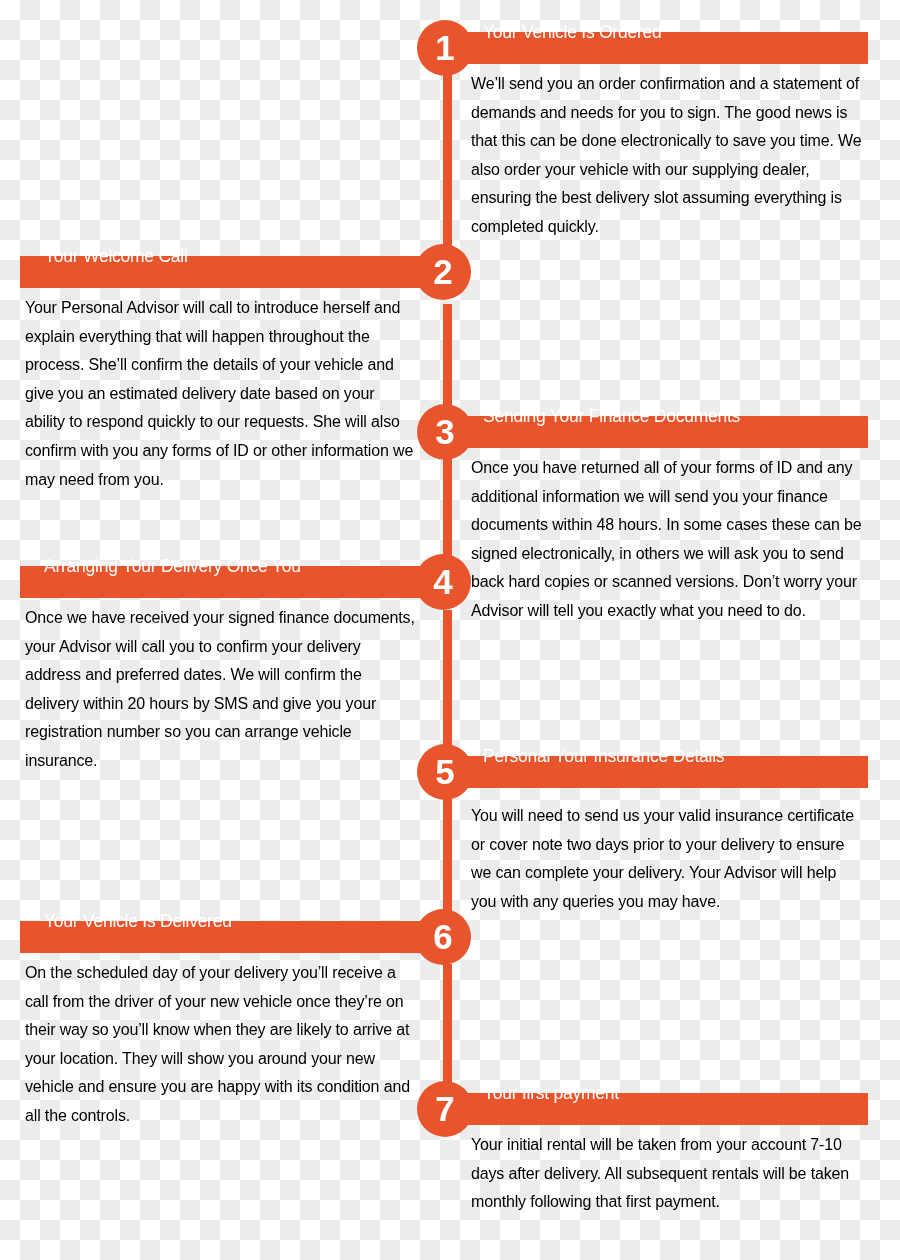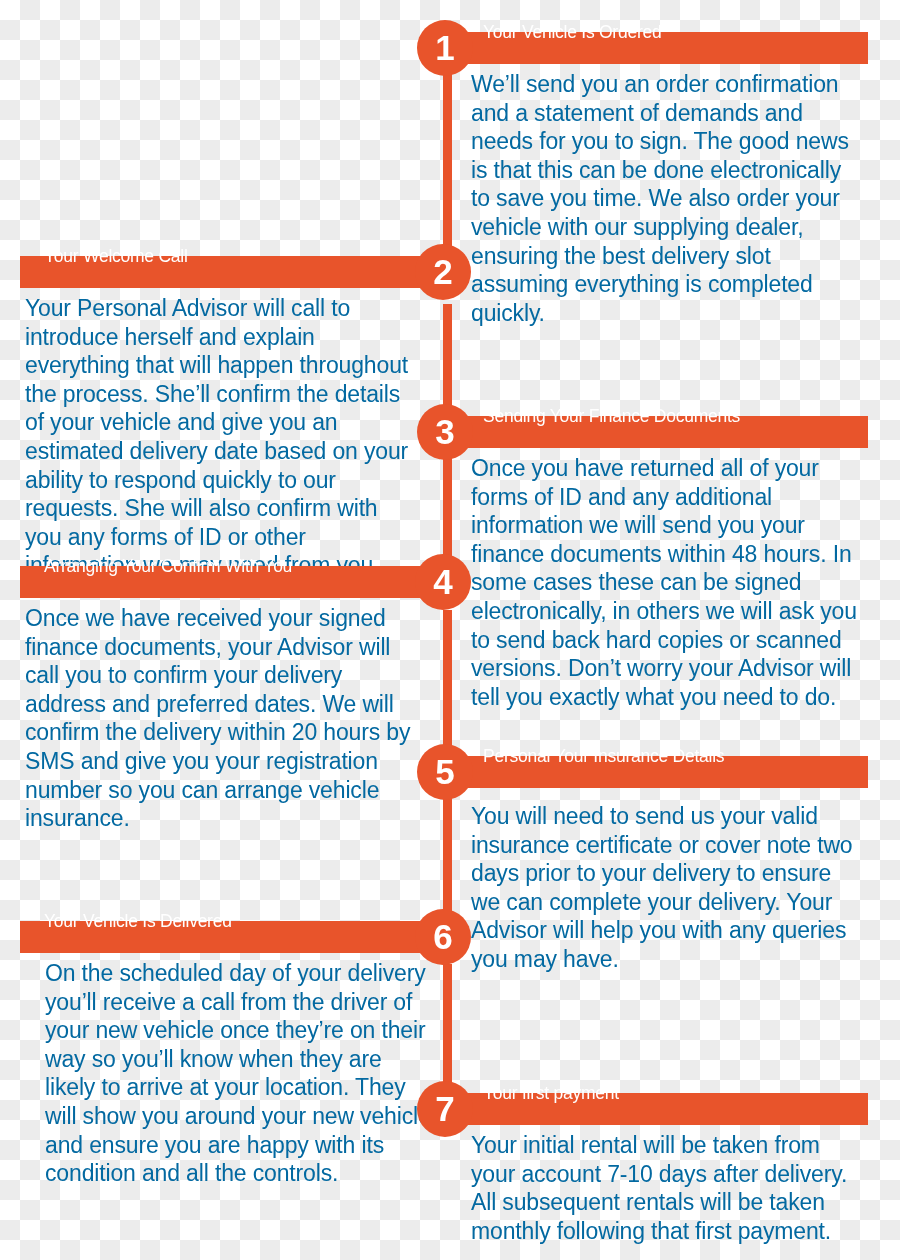--- a/index.html
+++ b/index.html
@@ -72,23 +72,23 @@
     line-height: 56px;
     text-align: center;
     z-index: 3;
   }
   .step.right .circle { left: 0px; }
   .step.left  .circle { right: 0px; }
 
   .body-text {
     position: absolute;
     top: 36px;
-    font-size: 23px;
+    font-size: 16px;
     line-height: 28.6px;
-    color: #0369a1;
+    color: #000000;
     letter-spacing: -0.15px;
   }
 
   
   .step.right .bar { left: 28px; }
   .step.right .body-text { left: 54px; }
 
   
   .step.left .bar { left: 0; right: 28px; }
   .step.left .body-text { left: 5px; }
@@ -122,36 +122,36 @@
   <div class="step right" style="left:417px; top:416px; width:451px;">
     <div class="bar" style="width:423px;"></div>
     <div class="circle">3</div>
     <div class="bar-title" style="left:66px;">Sending Your Finance Documents</div>
     <div class="body-text" style="width:392px; top:38px;">Once you have returned all of your forms of ID and any additional information we will send you your finance documents within 48 hours. In some cases these can be signed electronically, in others we will ask you to send back hard copies or scanned versions. Don’t worry your Advisor will tell you exactly what you need to do.</div>
   </div>
 
   <div class="step left" style="left:20px; top:566px; width:451px;">
     <div class="bar" style="left:0; width:423px;"></div>
     <div class="circle" style="right:0;">4</div>
-    <div class="bar-title" style="left:8px;">Arranging Your Confirm With You</div>
+    <div class="bar-title" style="left:8px;">Arranging Your Delivery Once You</div>
     <div class="body-text" style="width:392px; top:38px;">Once we have received your signed finance documents, your Advisor will call you to confirm your delivery address and preferred dates. We will confirm the delivery within 20 hours by SMS and give you your registration number so you can arrange vehicle insurance.</div>
   </div>
 
   <div class="step right" style="left:417px; top:756px; width:451px;">
     <div class="bar" style="width:423px;"></div>
     <div class="circle">5</div>
     <div class="bar-title" style="left:66px;">Personal Your Insurance Details</div>
     <div class="body-text" style="width:392px; top:46px;">You will need to send us your valid insurance certificate or cover note two days prior to your delivery to ensure we can complete your delivery. Your Advisor will help you with any queries you may have.</div>
   </div>
 
   <div class="step left" style="left:20px; top:921px; width:451px;">
     <div class="bar" style="left:0; width:423px;"></div>
     <div class="circle" style="right:0;">6</div>
     <div class="bar-title" style="left:8px;">Your Vehicle Is Delivered</div>
-    <div class="body-text" style="width:392px; top:38px;margin-left:20px;">On the scheduled day of your delivery you’ll receive a call from the driver of your new vehicle once they’re on their way so you’ll know when they are likely to arrive at your location. They will show you around your new vehicle and ensure you are happy with its condition and all the controls.</div>
+    <div class="body-text" style="width:392px; top:38px;">On the scheduled day of your delivery you’ll receive a call from the driver of your new vehicle once they’re on their way so you’ll know when they are likely to arrive at your location. They will show you around your new vehicle and ensure you are happy with its condition and all the controls.</div>
   </div>
 
   <div class="step right" style="left:417px; top:1093px; width:451px;">
     <div class="bar" style="width:423px;"></div>
     <div class="circle">7</div>
     <div class="bar-title" style="left:66px;">Your first payment</div>
     <div class="body-text" style="width:392px; top:38px;">Your initial rental will be taken from your account 7-10 days after delivery. All subsequent rentals will be taken monthly following that first payment.</div>
   </div>
 
 </div>

